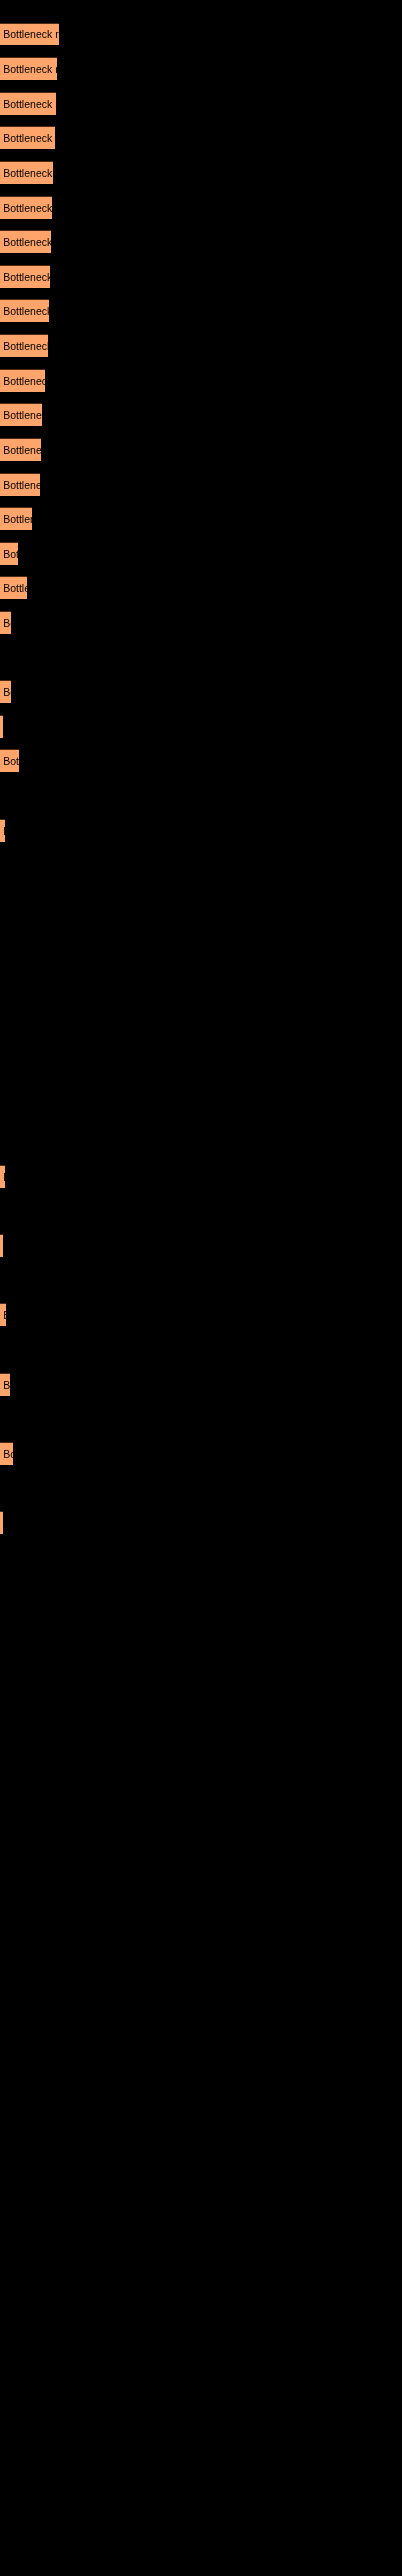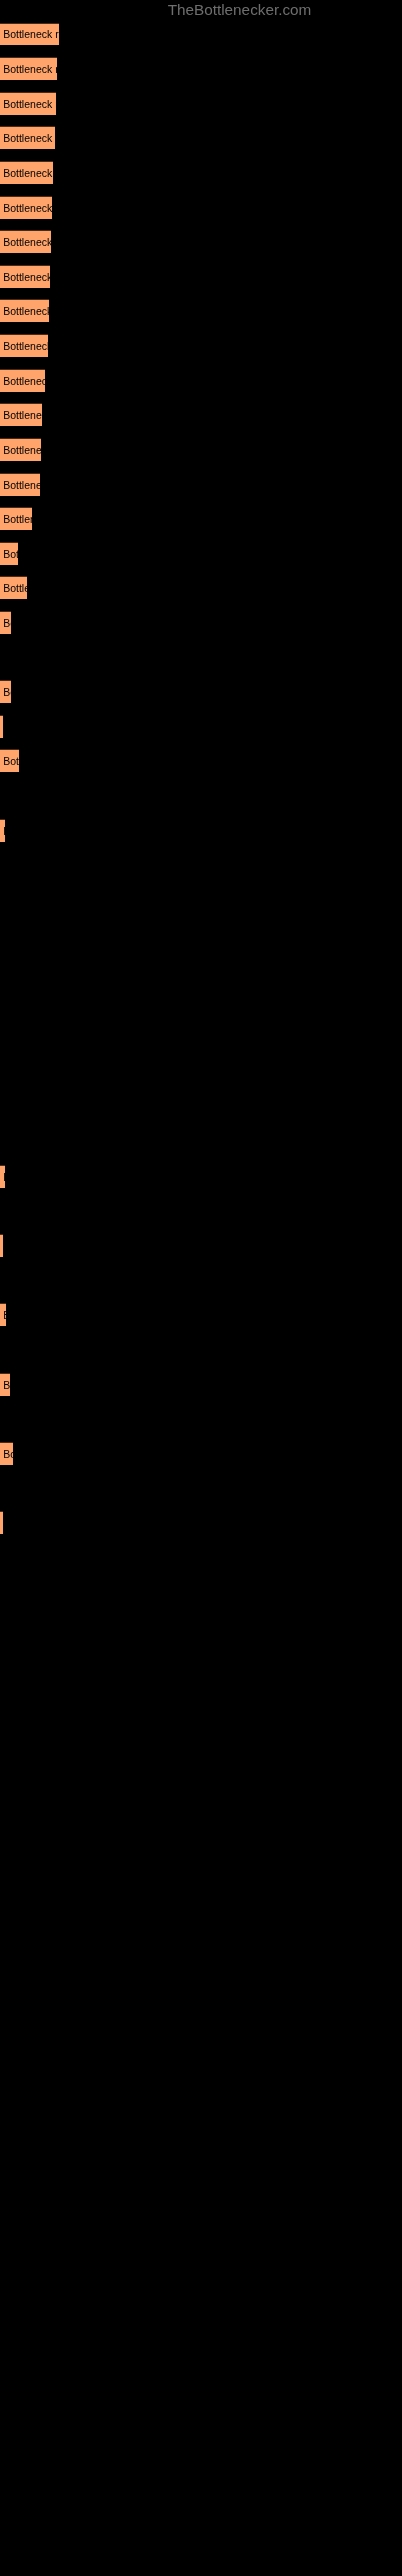--- a/index.html
+++ b/index.html
@@ -67,21 +67,20 @@
     white-space: nowrap;
     font-family: "Liberation Sans", sans-serif;
     pointer-events: none;
   }
 </style>
 </head>
 <body>
 
 <div id="page-root">
 
-  <div class="site-title">TheBottlenecker.com</div>
 
   <div class="chart-area">
       <div class="bar-row" style="top: 22.5px; height: 22.5px; width: 59px;">
         <div class="bar-rect" style="width: 59px; height: 22.5px; background: rgb(255, 164, 106); border-top-color: rgb(74, 42, 20);">
           <span class="bar-label" style="color: rgb(0, 0, 0);">Bottleneck result</span>
         </div>
       </div>
       <div class="bar-row" style="top: 57px; height: 22.5px; width: 57px;">
         <div class="bar-rect" style="width: 57px; height: 22.5px; background: rgb(255, 164, 106); border-top-color: rgb(74, 42, 20);">
           <span class="bar-label" style="color: rgb(0, 0, 0);">Bottleneck result</span>

